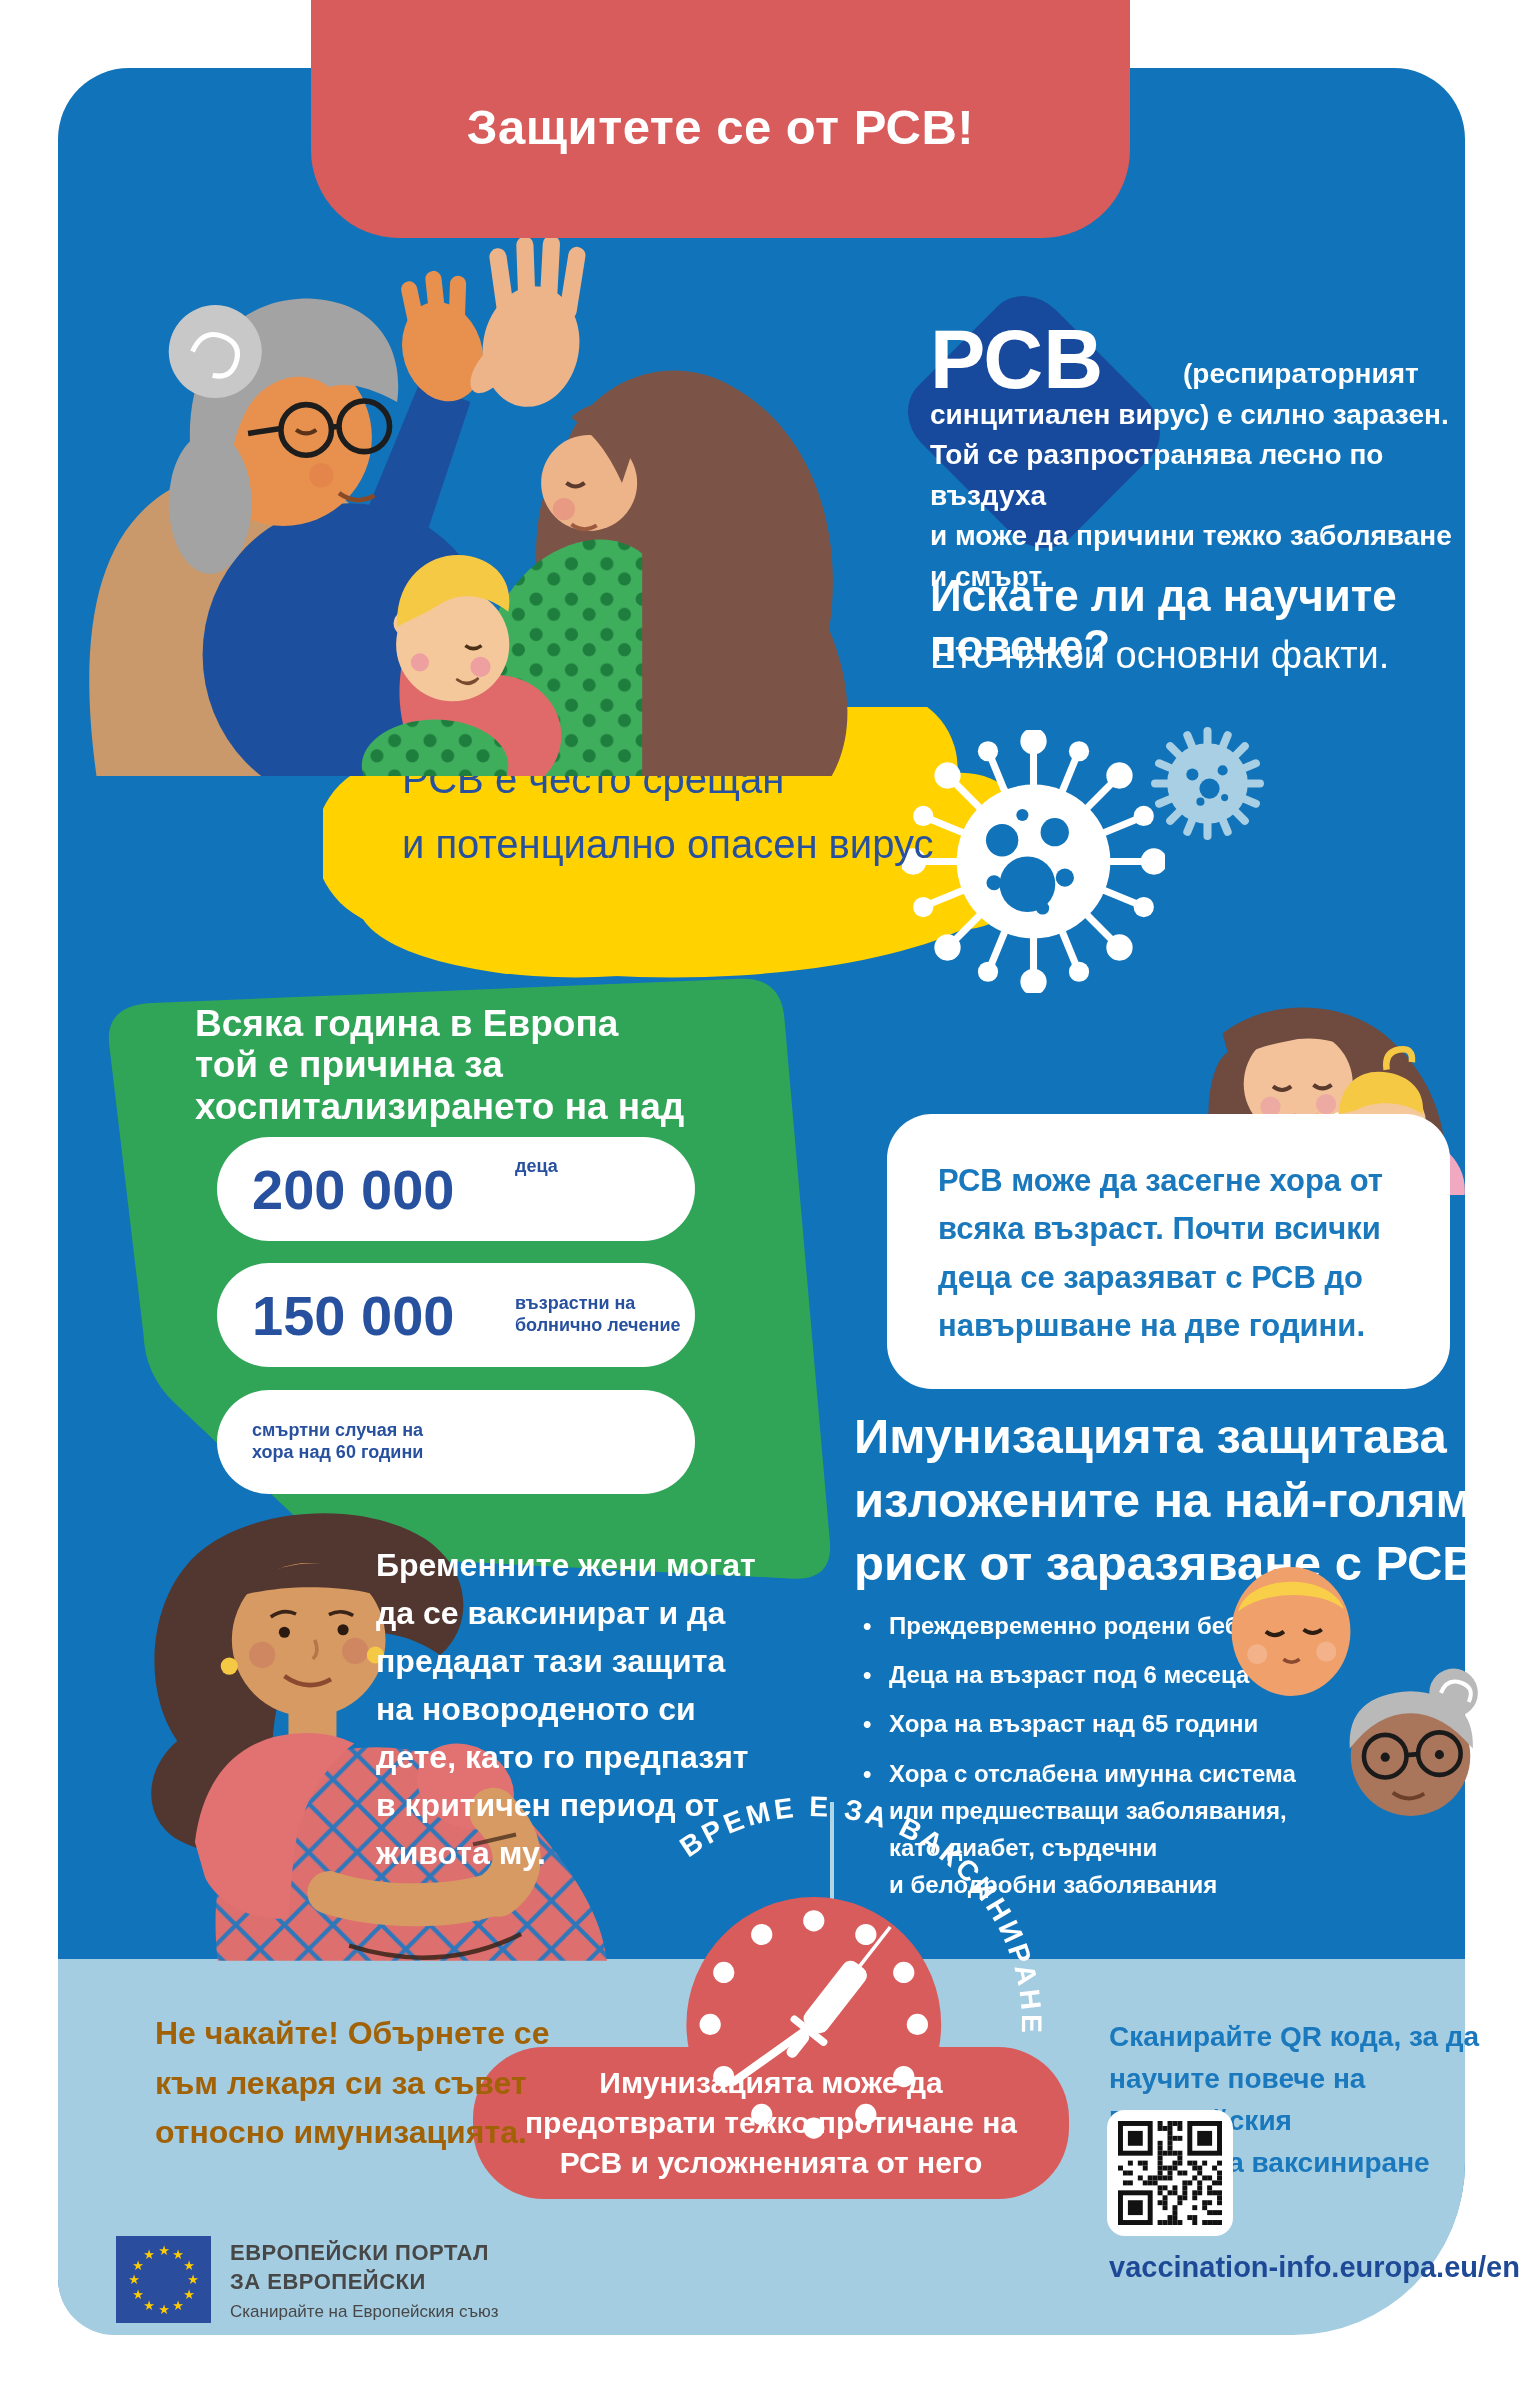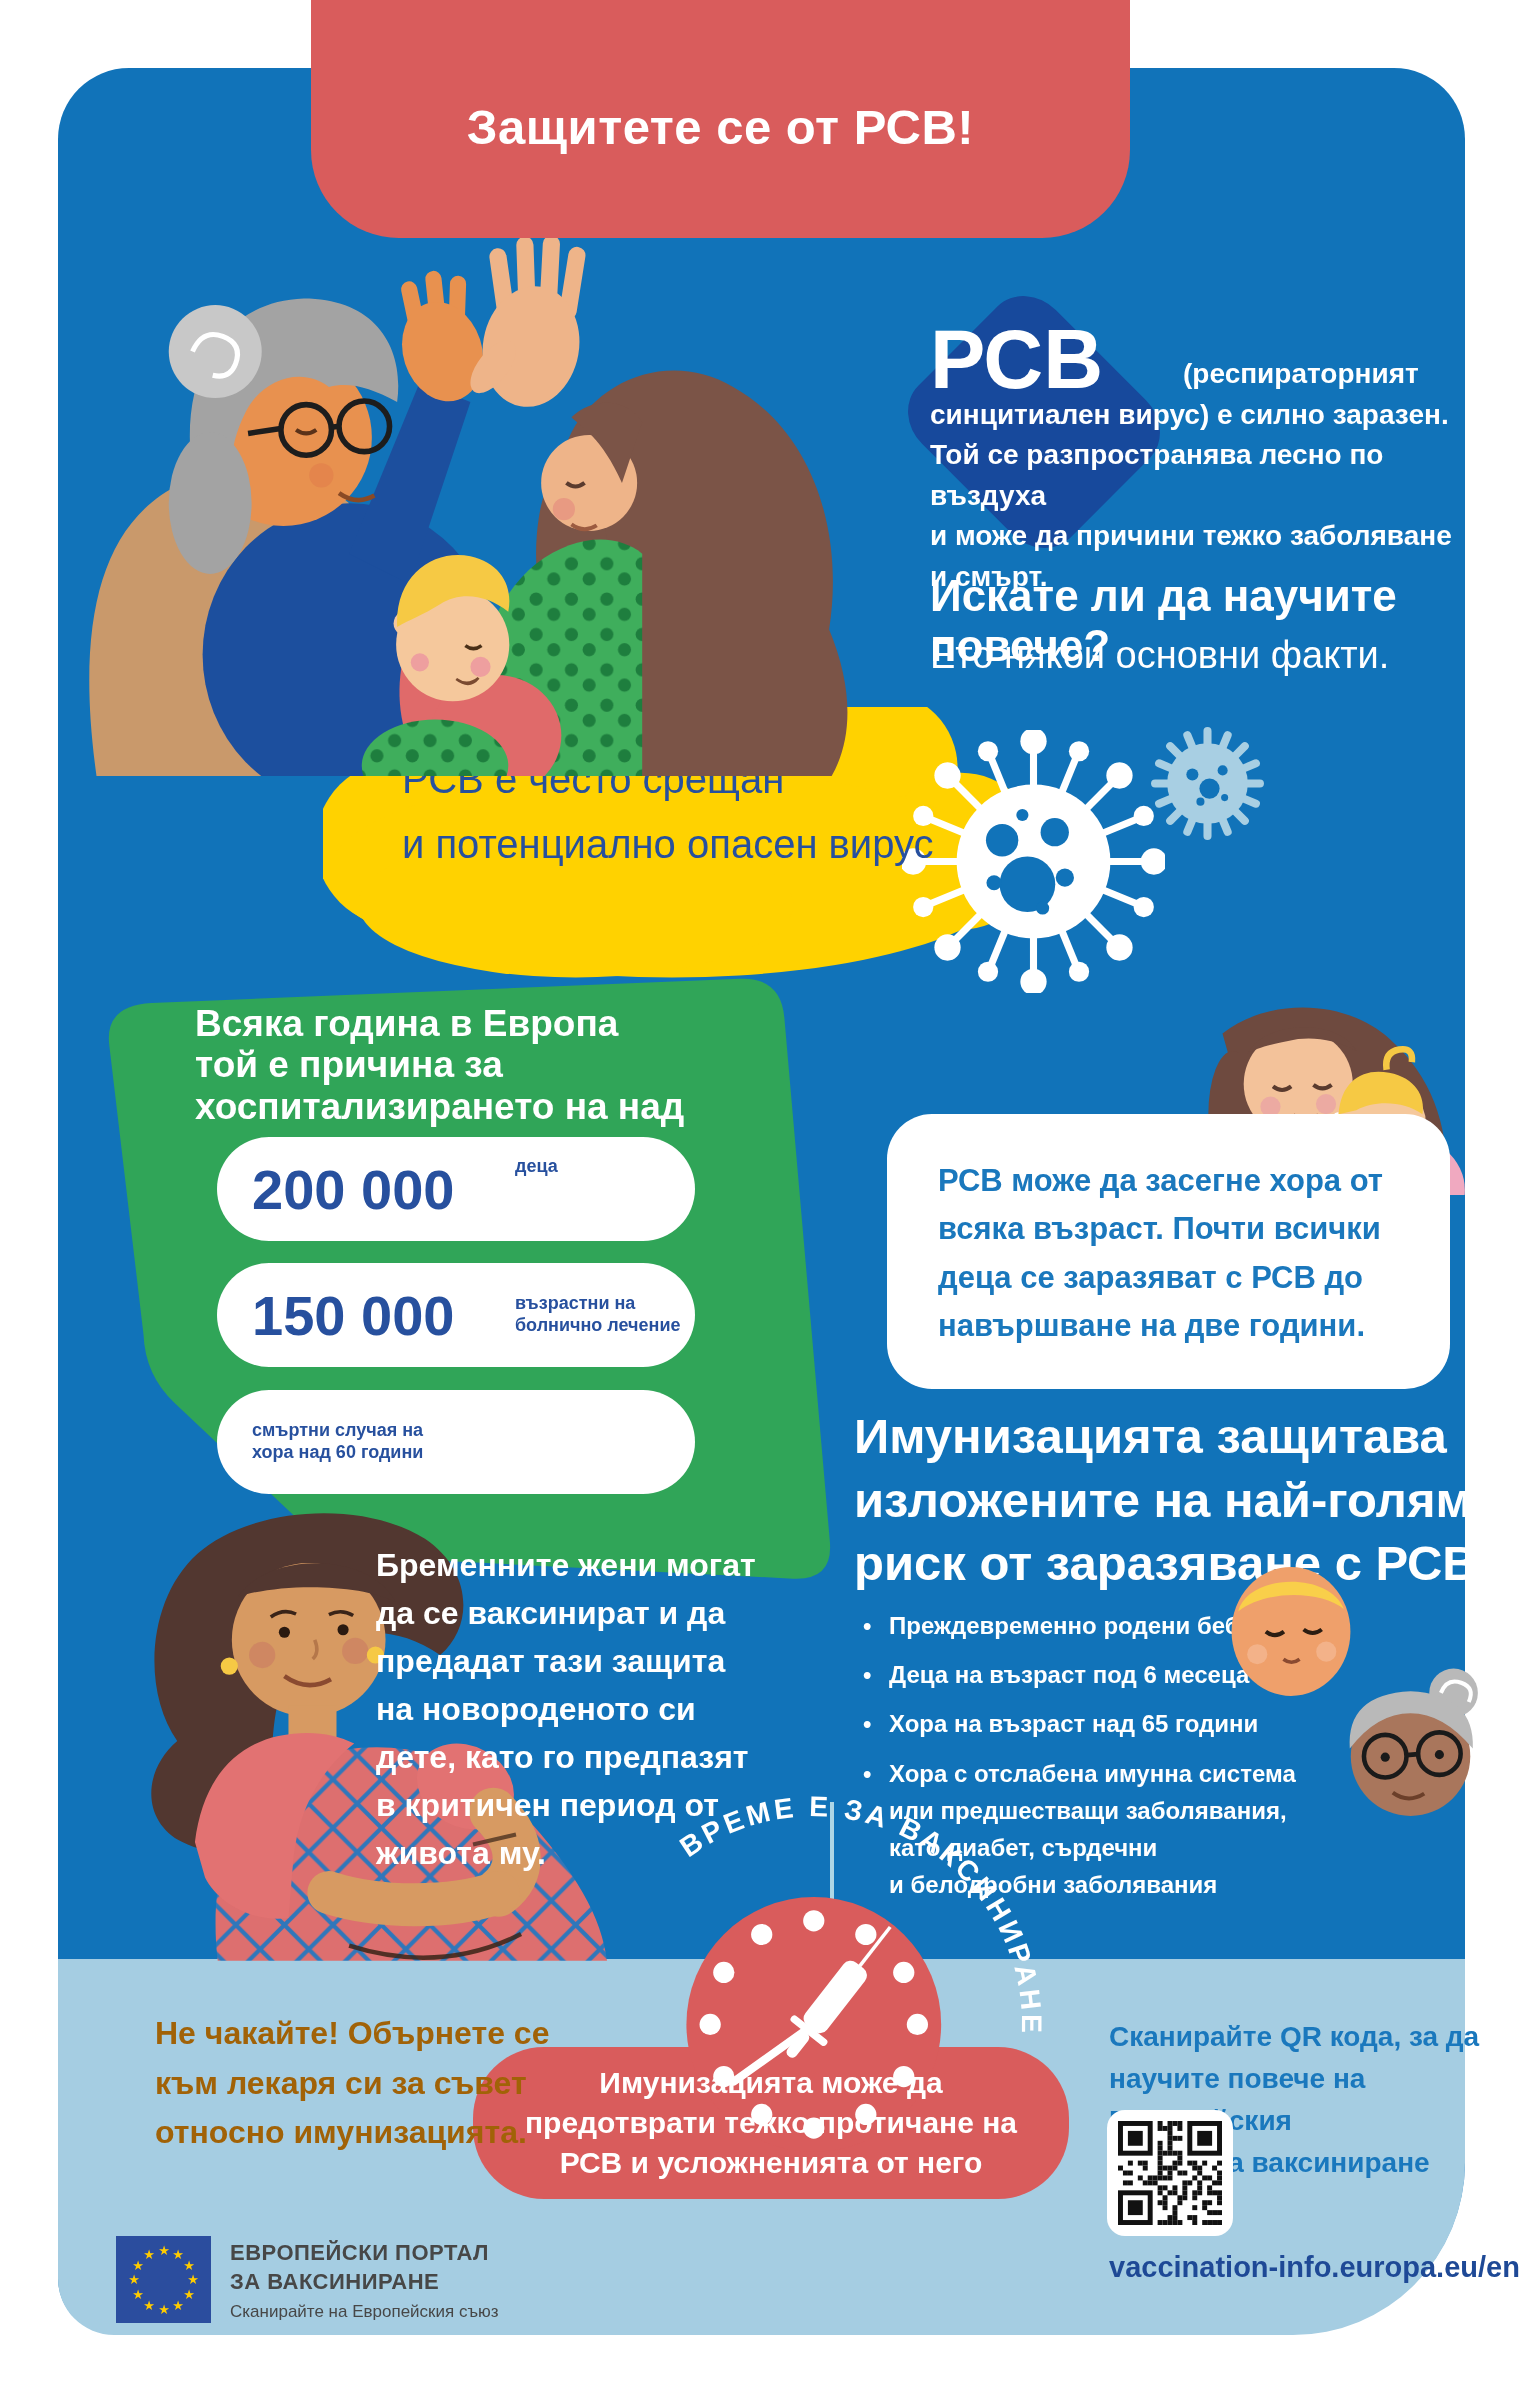--- a/index.html
+++ b/index.html
@@ -588,17 +588,17 @@
       <span style="left: 73px; top: 58px;">★</span>
       <span style="left: 62px; top: 69px;">★</span>
       <span style="left: 48px; top: 73px;">★</span>
       <span style="left: 33px; top: 69px;">★</span>
       <span style="left: 22px; top: 58px;">★</span>
       <span style="left: 18px; top: 43px;">★</span>
       <span style="left: 22px; top: 29px;">★</span>
       <span style="left: 33px; top: 18px;">★</span>
     </div>
   <div class="abs eu-text1">ЕВРОПЕЙСКИ ПОРТАЛ</div>
-  <div class="abs eu-text2">ЗА ВАКСИНИРАНЕ</div>
+  <div class="abs eu-text2">ЗА ЕВРОПЕЙСКИ</div>
   <div class="abs eu-text3">Сканирайте на Европейския съюз</div>
 
 </div>
 
 
 </body></html>

